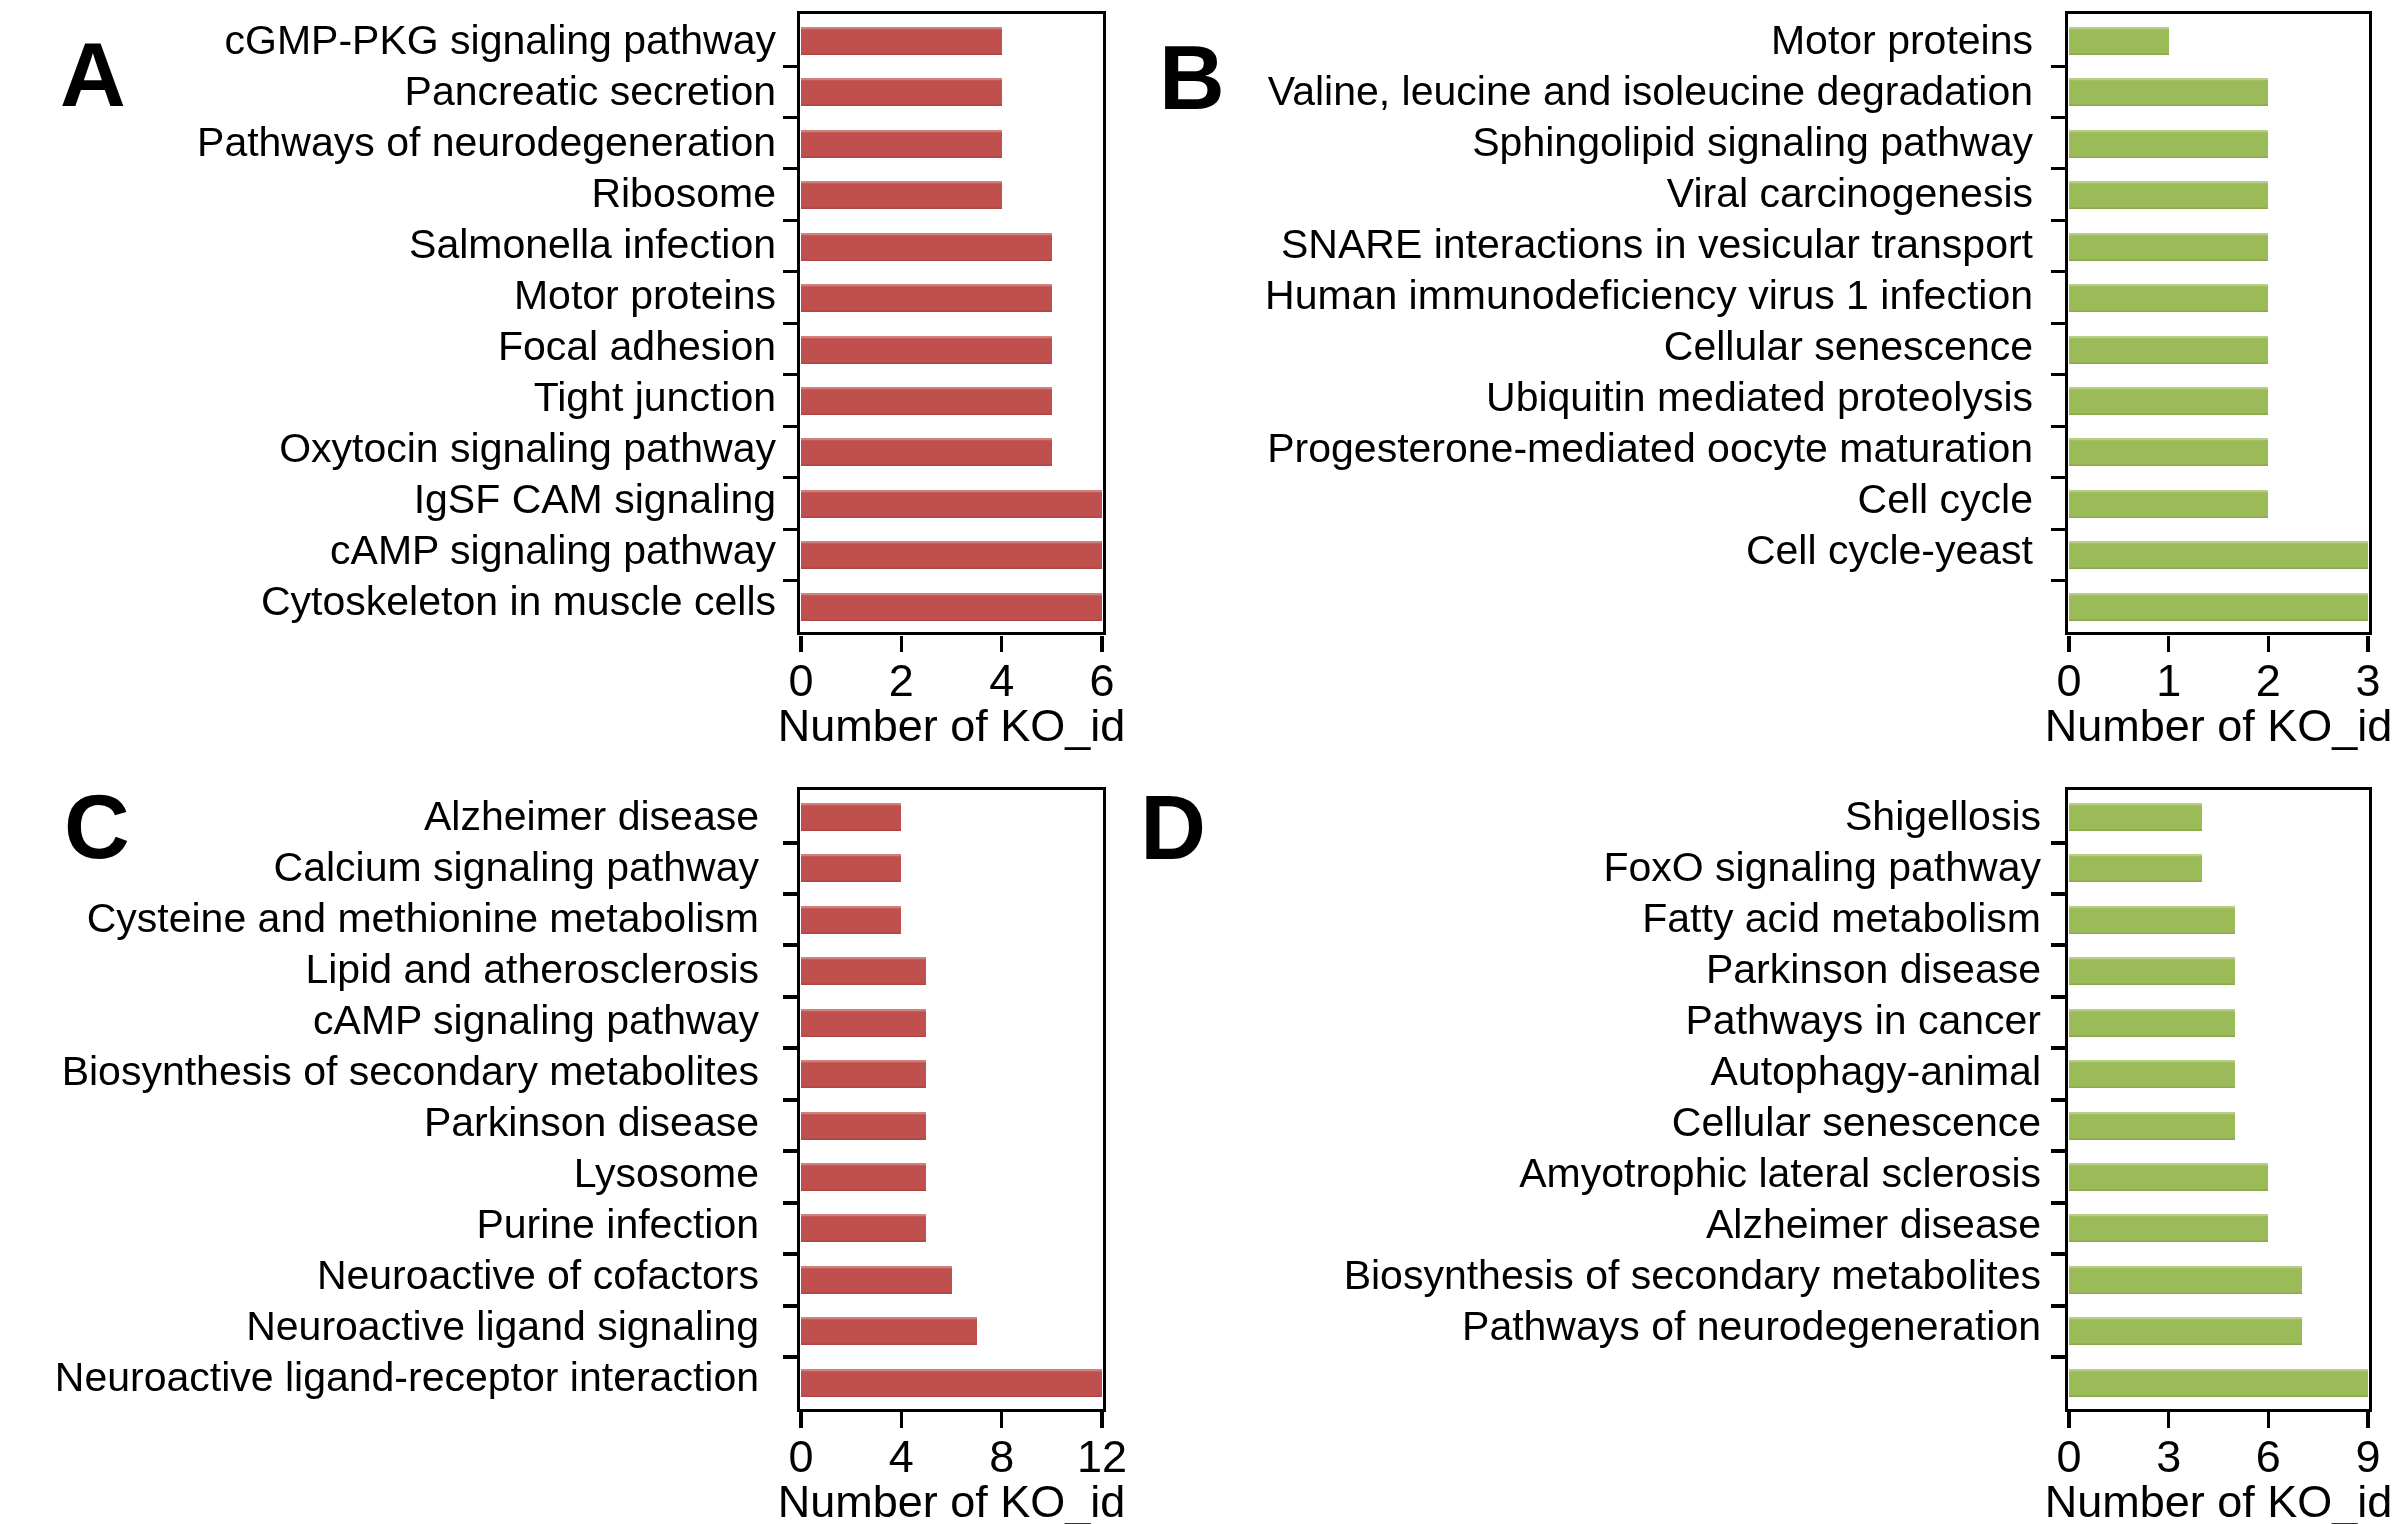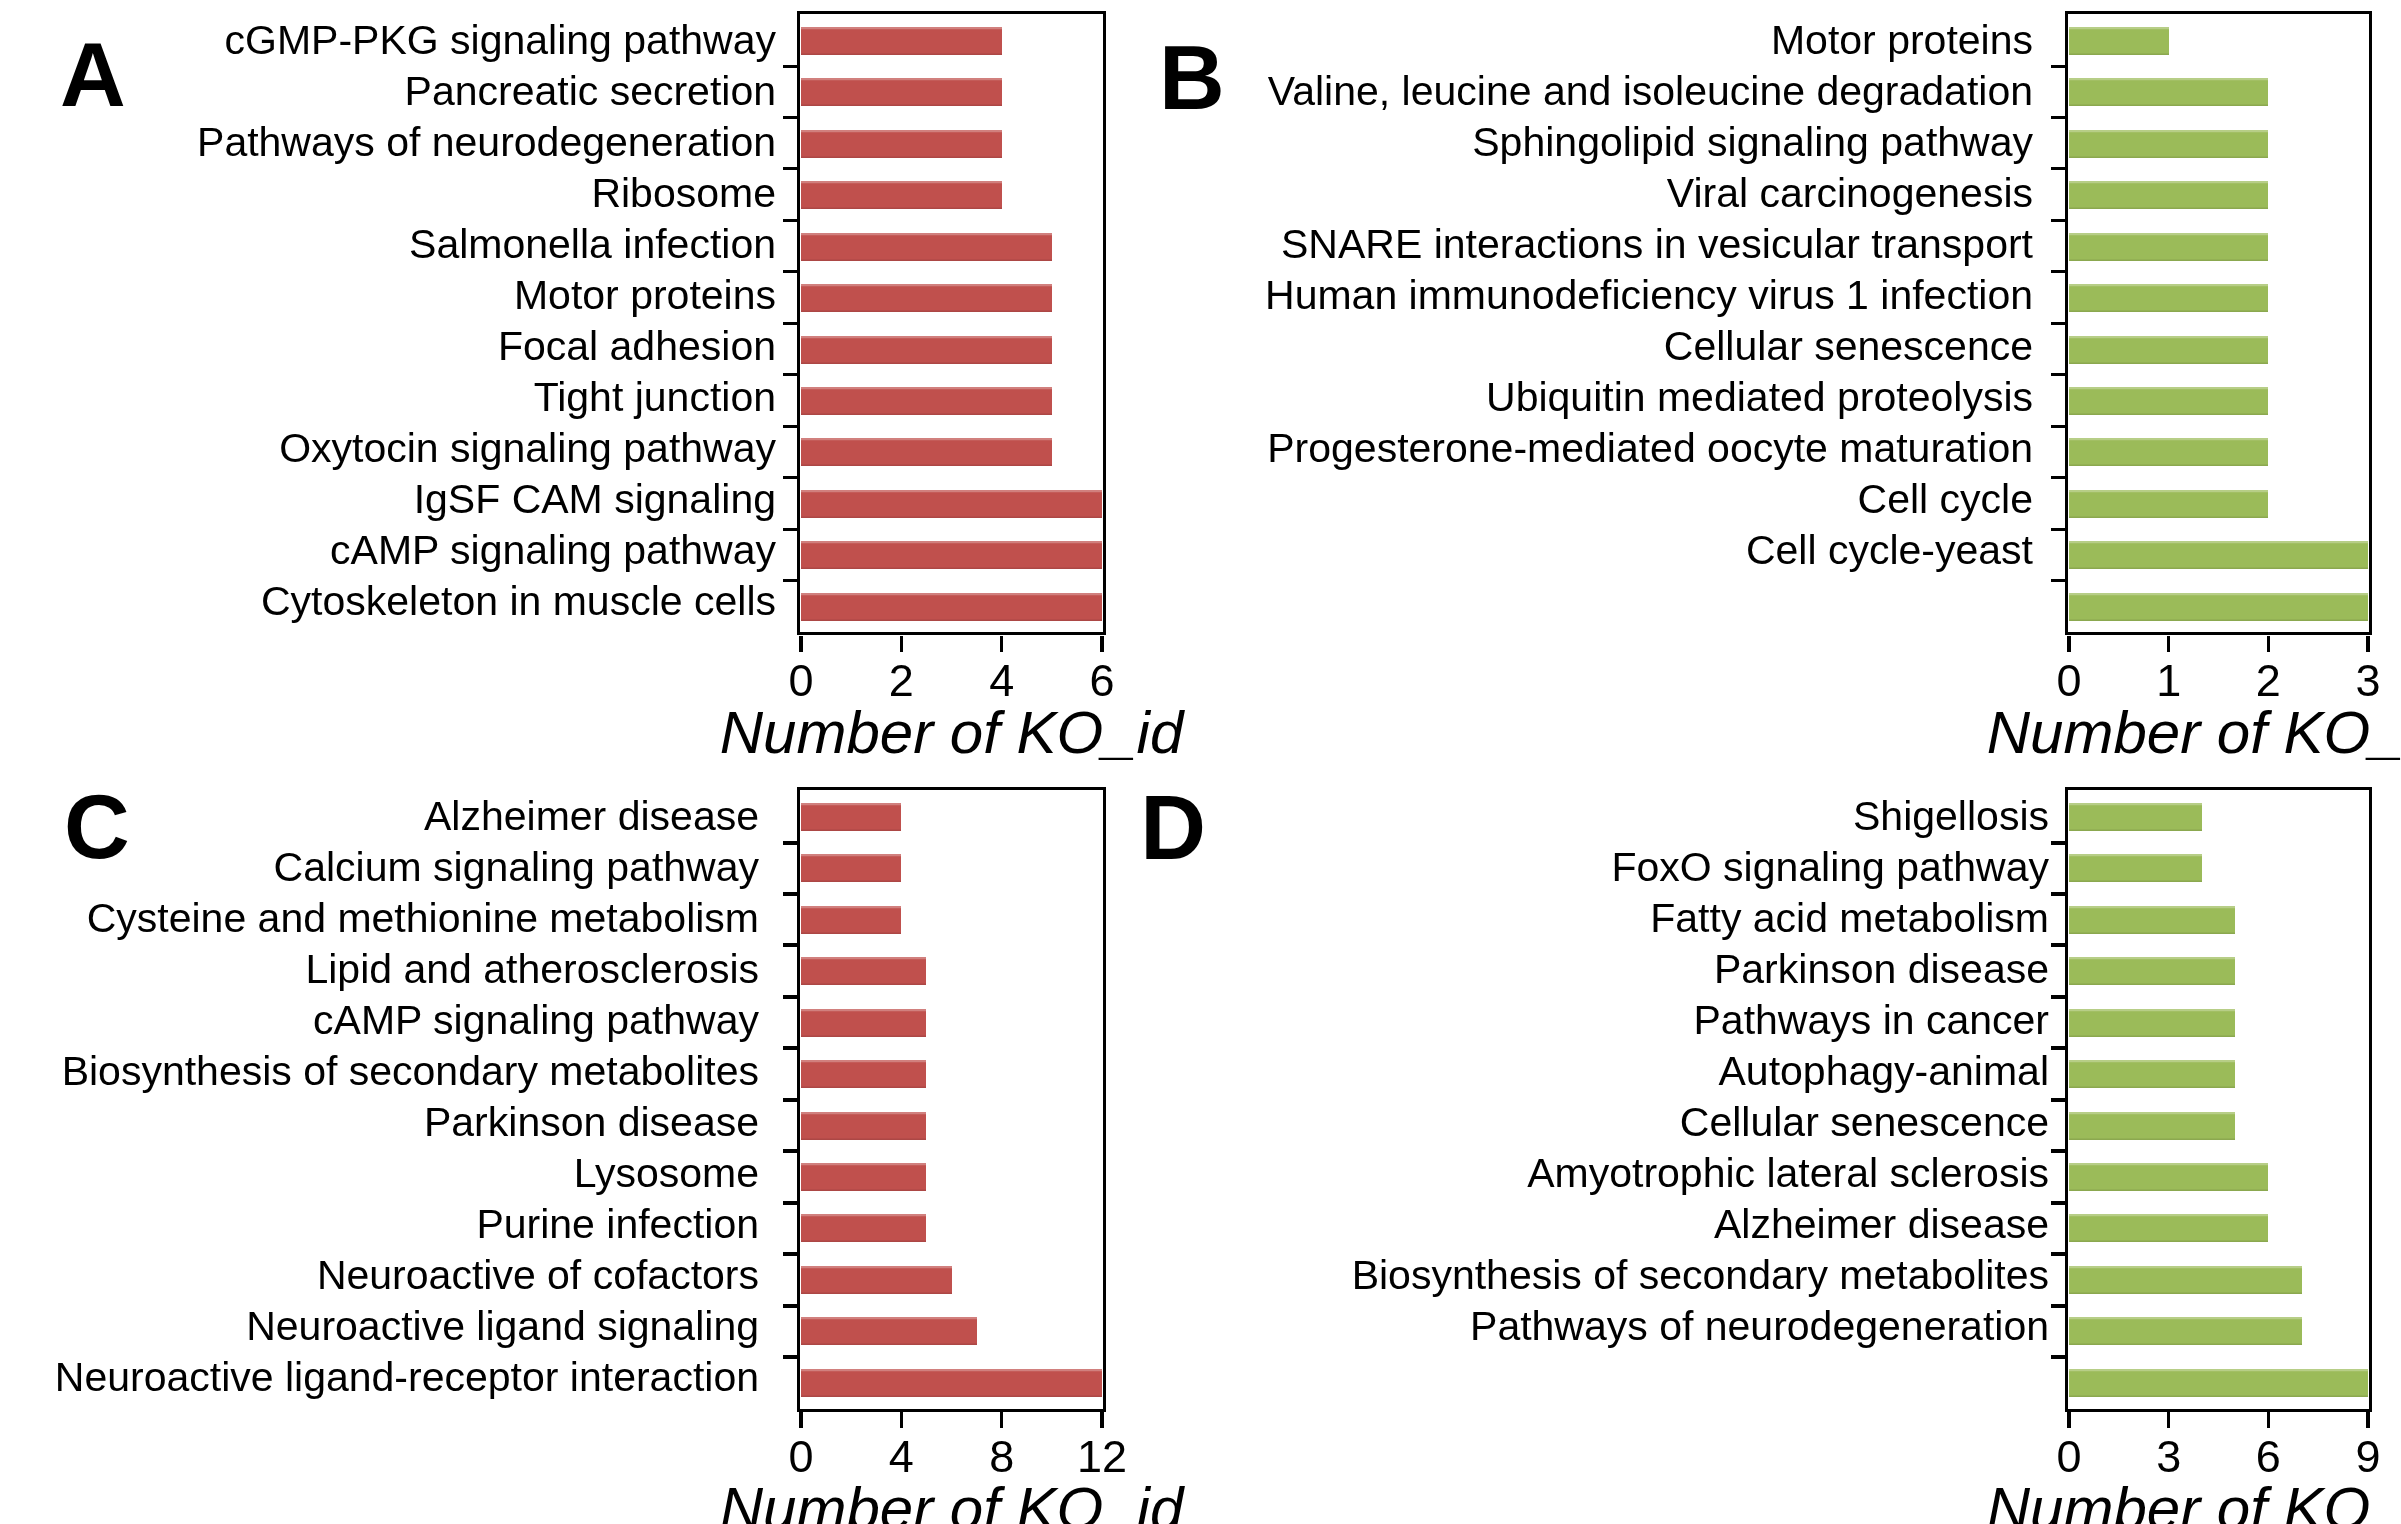--- a/index.html
+++ b/index.html
@@ -20,21 +20,21 @@
   }
   .panel-A .pletter{left:60px;top:29px;}
   .panel-B .pletter{left:26px;top:32px;}
   .panel-C .pletter{left:64px;top:19px;}
   .panel-D .pletter{left:7.3px;top:20.3px;}
 
   .labels{position:absolute;height:617px;display:flex;flex-direction:column;}
   .panel-A .labels{left:17px;top:14.5px;width:759px;}
   .panel-B .labels{left:0;top:14.5px;width:900px;}
   .panel-C .labels{left:0;top:29px;width:759px;}
-  .panel-D .labels{left:16px;top:29px;width:900px;}
+  .panel-D .labels{left:8px;top:29px;width:900px;}
   .rowlabel{
     height:51px;line-height:51px;
     text-align:right;font-size:41px;white-space:nowrap;
   }
 
   .plotwrap{position:absolute;height:770px;}
   .panel-A .plotwrap{left:801px;top:14.5px;width:301px;}
   .panel-B .plotwrap{left:936px;top:14.5px;width:299px;}
   .panel-C .plotwrap{left:801px;top:29px;width:301px;}
   .panel-D .plotwrap{left:936px;top:29px;width:299px;}
@@ -49,21 +49,21 @@
   .ytick{position:absolute;left:-18px;width:14.5px;height:3.6px;background:#000;}
 
   .xaxis{position:absolute;left:0;right:0;top:621px;height:145px;}
   .xtickmark{position:absolute;top:0;width:3.6px;height:16px;background:#000;}
   .xticklabel{
     position:absolute;top:22px;transform:translateX(-50%);
     font-size:45px;line-height:1;
   }
   .axis-title{
     position:absolute;top:688px;left:50%;transform:translateX(-50%);
-    font-size:60px;line-height:1;white-space:nowrap;font-style:italic;
+    font-size:45px;line-height:1;white-space:nowrap;
   }
 </style>
 </head>
 <body>
 
 <div class="figure">
     <section class="panel panel-A">
     <div class="pletter">A</div>
     <div class="labels">
         <div class="rowlabel">cGMP-PKG signaling pathway</div>

